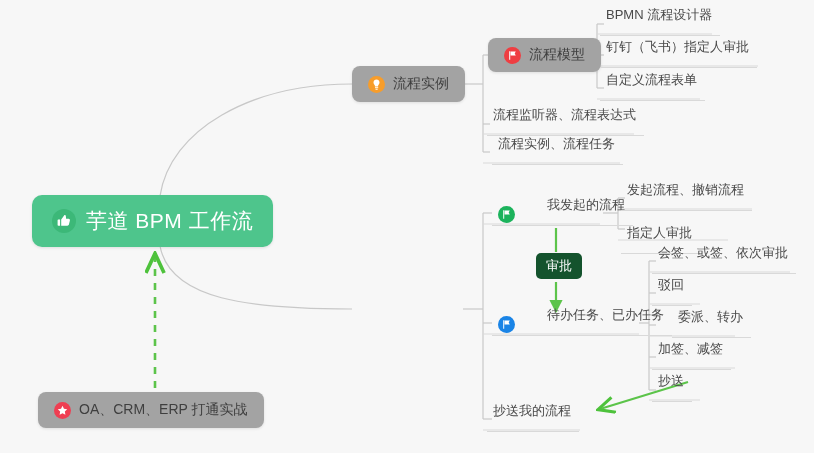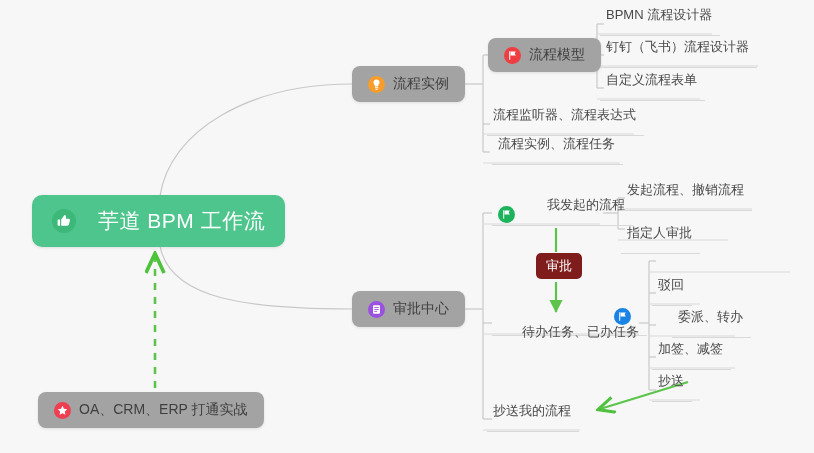--- a/index.html
+++ b/index.html
@@ -41,21 +41,20 @@
     background: #4ec58c;
     border-radius: 10px;
     padding: 0 20px;
     height: 52px;
     box-shadow: 0 1px 3px rgba(0,0,0,0.10);
   }
   .root .label {
     color: #ffffff;
     font-size: 21px;
     letter-spacing: 0.5px;
-    margin-left: 12px;
   }
 
   
   .card {
     background: #a3a3a3;
     border-radius: 8px;
     padding: 0 16px;
     height: 36px;
     box-shadow: 0 1px 3px rgba(0,0,0,0.10);
   }
@@ -99,21 +98,21 @@
   }
   .ic-orange { background: #f79d2b; }
   .ic-purple { background: #9b51e0; }
   .ic-red     { background: #ef3e42; }
   .ic-green   { background: #1cb35c; }
   .ic-blue    { background: #1a84e6; }
   .ic-star    { background: #ef3e52; }
 
   
   .tag {
-    background: #7f1d1d;
+    background: #14532d;
     border-radius: 5px;
     height: 26px;
     padding: 0 10px;
     justify-content: center;
   }
   .tag .label {
     color: #ffffff;
     font-size: 13px;
   }
 </style>
@@ -224,44 +223,33 @@
         <path fill="#ffffff" d="M6.5 4.6h5.3l-1.1 1.9 1.1 1.9H6.5z"></path>
       </svg>
     </span>
     <span class="label">流程模型</span>
   </div>
 
   <div class="node leaf" style="left:600px; top:8px;">
     <span class="label">BPMN 流程设计器</span>
   </div>
   <div class="node leaf" style="left:600px; top:40px;">
-    <span class="label">钉钉（飞书）流程设计器</span>
+    <span class="label">钉钉（飞书）指定人审批</span>
   </div>
   <div class="node leaf" style="left:600px; top:73px;">
     <span class="label">自定义流程表单</span>
   </div>
 
   <div class="node leaf" style="left:487px; top:108px;">
     <span class="label">流程监听器、流程表达式</span>
   </div>
   <div class="node leaf" style="left:492px; top:137px;">
     <span class="label">流程实例、流程任务</span>
   </div>
 
-  <div class="node card" style="left:352px; top:291px;">
-    <span class="ic ic-sm ic-purple">
-      <svg width="17" height="17" viewBox="0 0 17 17">
-        <rect x="5" y="4.2" width="7" height="8.6" rx="1" fill="#ffffff"></rect>
-        <rect x="6.3" y="6.1" width="4.4" height="0.9" fill="#9b51e0"></rect>
-        <rect x="6.3" y="8" width="4.4" height="0.9" fill="#9b51e0"></rect>
-        <rect x="6.3" y="9.9" width="2.8" height="0.9" fill="#9b51e0"></rect>
-      </svg>
-    </span>
-    <span class="label">审批中心</span>
-  </div>
 
   <div class="node leaf with-icon" style="left:492px; top:198px;">
     <span class="ic ic-sm ic-green">
       <svg width="17" height="17" viewBox="0 0 17 17">
         <path fill="#ffffff" d="M5.2 4.2h1v8.6h-1z"></path>
         <path fill="#ffffff" d="M6.5 4.6h5.3l-1.1 1.9 1.1 1.9H6.5z"></path>
       </svg>
     </span>
     <span class="label">我发起的流程</span>
   </div>
@@ -269,30 +257,33 @@
     <span class="label">发起流程、撤销流程</span>
   </div>
   <div class="node leaf" style="left:621px; top:226px;">
     <span class="label">指定人审批</span>
   </div>
 
   <div class="node tag" style="left:536px; top:253px;">
     <span class="label">审批</span>
   </div>
 
-  <div class="node leaf with-icon" style="left:492px; top:308px;flex-direction:column;">
+  <div class="node leaf with-icon" style="left:492px; top:308px;">
     <span class="ic ic-sm ic-blue">
       <svg width="17" height="17" viewBox="0 0 17 17">
         <path fill="#ffffff" d="M5.2 4.2h1v8.6h-1z"></path>
         <path fill="#ffffff" d="M6.5 4.6h5.3l-1.1 1.9 1.1 1.9H6.5z"></path>
       </svg>
     </span>
     <span class="label">待办任务、已办任务</span>
   </div>
 
+  <div class="node leaf" style="left:652px; top:246px;">
+    <span class="label">会签、或签、依次审批</span>
+  </div>
   <div class="node leaf" style="left:652px; top:278px;">
     <span class="label">驳回</span>
   </div>
   <div class="node leaf" style="left:652px; top:310px;margin-left:20px;">
     <span class="label">委派、转办</span>
   </div>
   <div class="node leaf" style="left:652px; top:342px;">
     <span class="label">加签、减签</span>
   </div>
   <div class="node leaf" style="left:652px; top:374px;">

